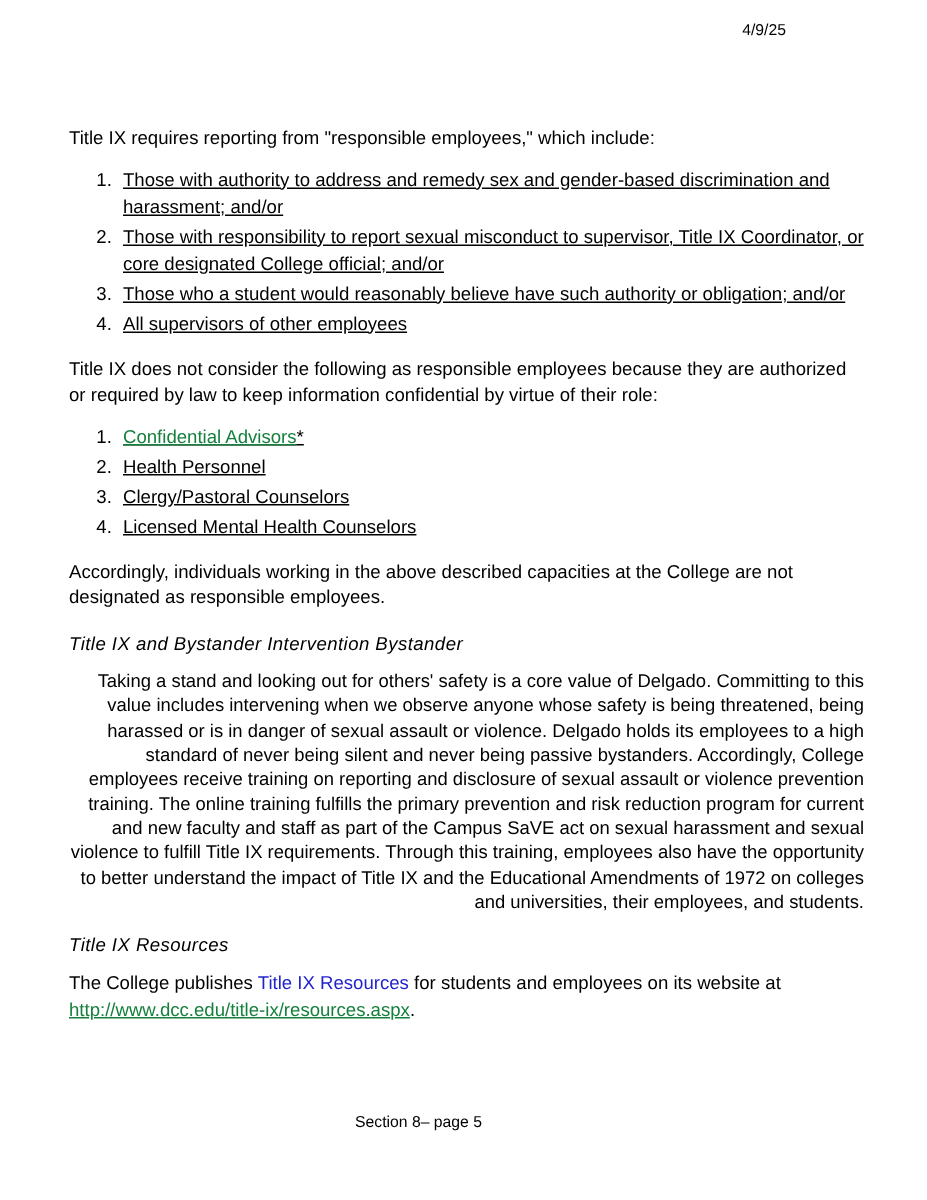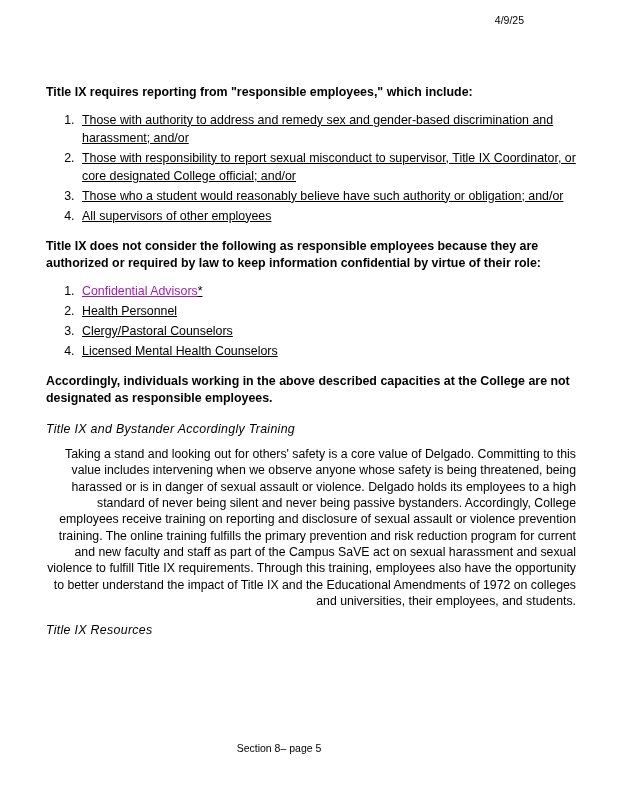--- a/index.html
+++ b/index.html
@@ -32,35 +32,34 @@
     position: absolute;
     top: 84px;
     left: 46px;
     width: 530px;
   }
   p.para {
     margin: 0 0 10px 0;
     font-size: 12.4px;
     line-height: 1.42;
     color: #000;
-    font-weight: bold;
   }
   ol.list {
     margin: 4px 0 12px 0;
     padding-left: 32px;
     font-size: 12.4px;
     line-height: 1.45;
   }
   ol.list li {
     margin-bottom: 2px;
     padding-left: 4px;
     text-decoration: underline;
   }
   .link {
-    color: #a21caf;
+    color: #15803d;
     text-decoration: underline;
   }
   .blue {
     color: #2222cc;
   }
   .italic-heading {
     font-style: italic;
     font-size: 12.4px;
     margin: 14px 0 10px 0;
     letter-spacing: 0.3px;
@@ -103,24 +102,25 @@
     <ol class="list">
       <li><a class="link" href="#">Confidential Advisors</a><span>*</span></li>
       <li>Health Personnel</li>
       <li>Clergy/Pastoral Counselors</li>
       <li>Licensed Mental Health Counselors</li>
     </ol>
 
 
     <p class="para">Accordingly, individuals working in the above described capacities at the College are not designated as responsible employees.</p>
 
-    <div class="italic-heading">Title  IX and  Bystander   Accordingly   Training</div>
+    <div class="italic-heading">Title  IX and  Bystander   Intervention   Bystander</div>
 
     <p class="body-block">Taking a stand and looking out for others' safety is a core value of Delgado. Committing to this value includes intervening when we observe anyone whose safety is being threatened, being harassed or is in danger of sexual assault or violence. Delgado holds its  employees to a high standard of never being silent and never being passive bystanders. Accordingly, College employees receive training on reporting and disclosure of sexual assault or violence prevention training. The online training fulfills the primary prevention and risk reduction program for current and new faculty  and staff as part of the Campus SaVE act on sexual harassment and sexual violence to fulfill Title IX requirements. Through this training, employees also have the opportunity to  better understand the impact of Title IX  and the Educational Amendments of 1972 on colleges and universities, their employees, and students.</p>
 
     <div class="italic-heading">Title  IX Resources</div>
 
+    <p class="para"><span>The College publishes </span><span class="blue">Title IX Resources</span><span> for students  and employees on its website at </span><a class="link" href="#">http://www.dcc.edu/title-ix/resources.aspx</a><span>.</span></p>
 
   </div>
 
   <div class="footer">Section 8– page 5</div>
 
 </div>
 
 </body></html>

